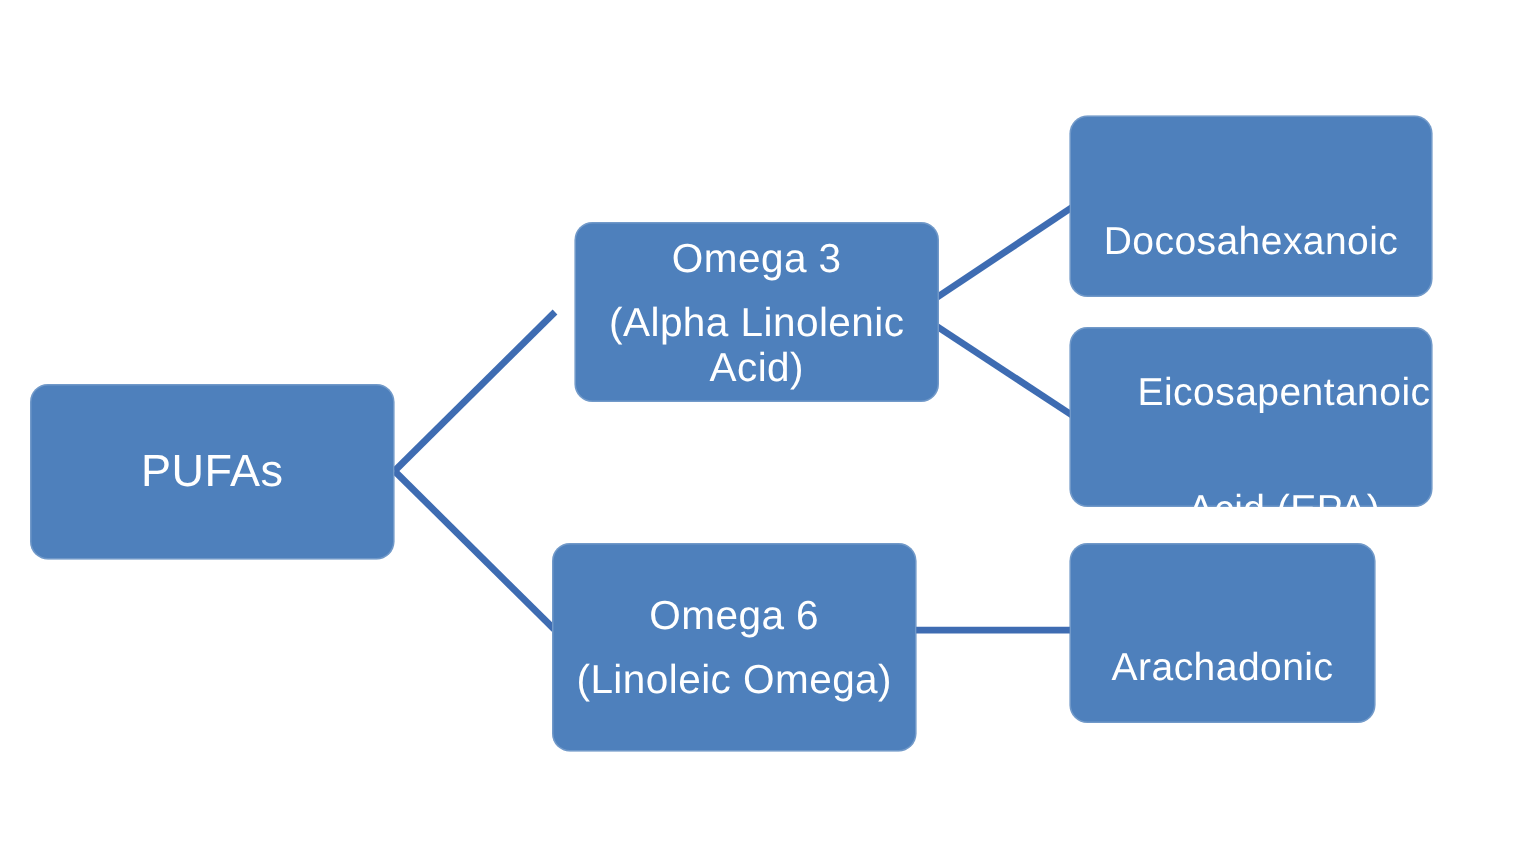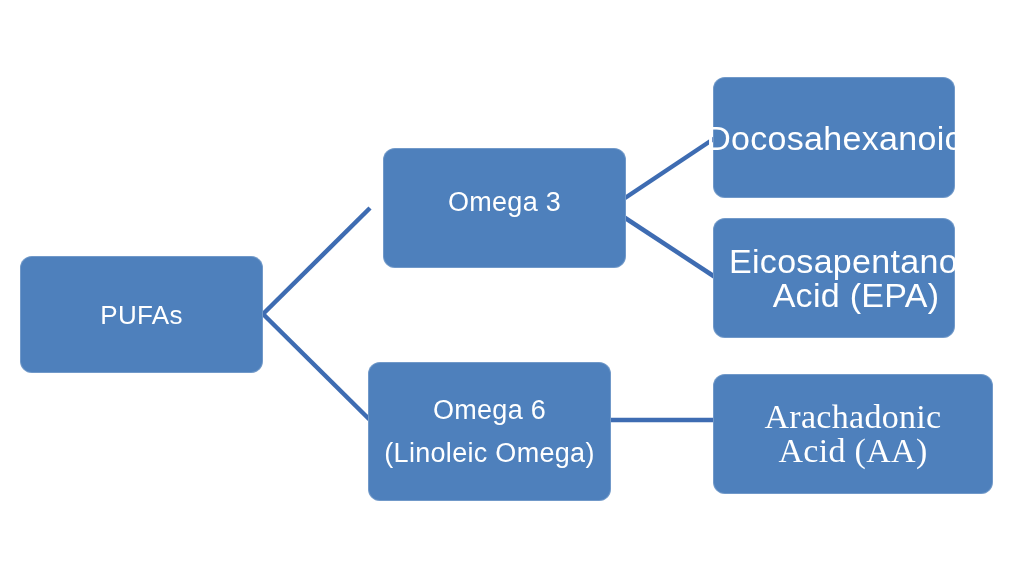--- a/index.html
+++ b/index.html
@@ -42,60 +42,60 @@
     align-items: center;
     justify-content: center;
     text-align: center;
     letter-spacing: 0.3px;
   }
   .node-root   { left: 20px;  top: 256px; width: 243px; height: 117px; }
   .node-omega3 { left: 368px; top: 148px; width: 243px; height: 120px; margin-left: 15px; }
   .node-omega6 { left: 368px; top: 362px; width: 243px; height: 139px; }
   .node-dha    { left: 713px; top: 77px;  width: 242px; height: 121px; }
   .node-epa    { left: 713px; top: 218px; width: 242px; height: 120px; padding-left: 44px; }
-  .node-aa     { left: 713px; top: 374px; width: 280px; height: 120px; font-family: Liberation Serif, serif; }
+  .node-aa     { left: 713px; top: 362px; width: 204px; height: 120px; }
 
-  .root-label   { font-size: 26px; line-height: 34px; }
+  .root-label   { font-size: 30px; line-height: 34px; }
   .node-title   { font-size: 27px; line-height: 30px; margin-bottom: 13px; }
   .node-subtitle{ font-size: 27px; line-height: 30px; max-width: 232px; }
-  .leaf-line    { font-size: 34px; line-height: 34px; white-space: nowrap; }
+  .leaf-line    { font-size: 26px; line-height: 34px; white-space: nowrap; margin-top: 44px; }
 </style>
 </head>
 <body>
 
 <div class="canvas">
 
   <svg class="connectors" viewBox="0 0 1024 566" aria-hidden="true">
     <line x1="263" y1="314" x2="370" y2="208"></line>
     <line x1="263" y1="314" x2="370" y2="420"></line>
     <line x1="610" y1="208" x2="715" y2="138"></line>
     <line x1="610" y1="208" x2="715" y2="277"></line>
     <line x1="610" y1="420" x2="715" y2="420"></line>
   </svg>
 
   <div class="node node-root">
     <div class="root-label">PUFAs</div>
   </div>
 
   <div class="node node-omega3">
     <div class="node-title">Omega 3</div>
+    <div class="node-subtitle">(Alpha Linolenic Acid)</div>
   </div>
 
   <div class="node node-omega6">
     <div class="node-title">Omega 6</div>
     <div class="node-subtitle">(Linoleic Omega)</div>
   </div>
 
   <div class="node node-dha">
     <div class="leaf-line">Docosahexanoic</div>
   </div>
 
   <div class="node node-epa">
     <div class="leaf-line">Eicosapentanoic</div>
     <div class="leaf-line">Acid (EPA)</div>
   </div>
 
   <div class="node node-aa">
     <div class="leaf-line">Arachadonic</div>
-    <div class="leaf-line">Acid (AA)</div>
   </div>
 
 </div>
 
 </body></html>

